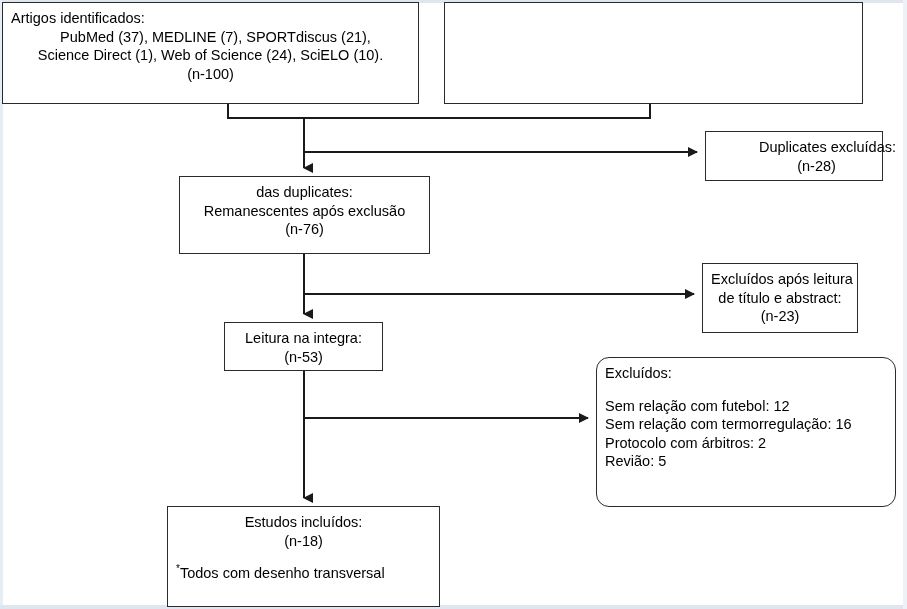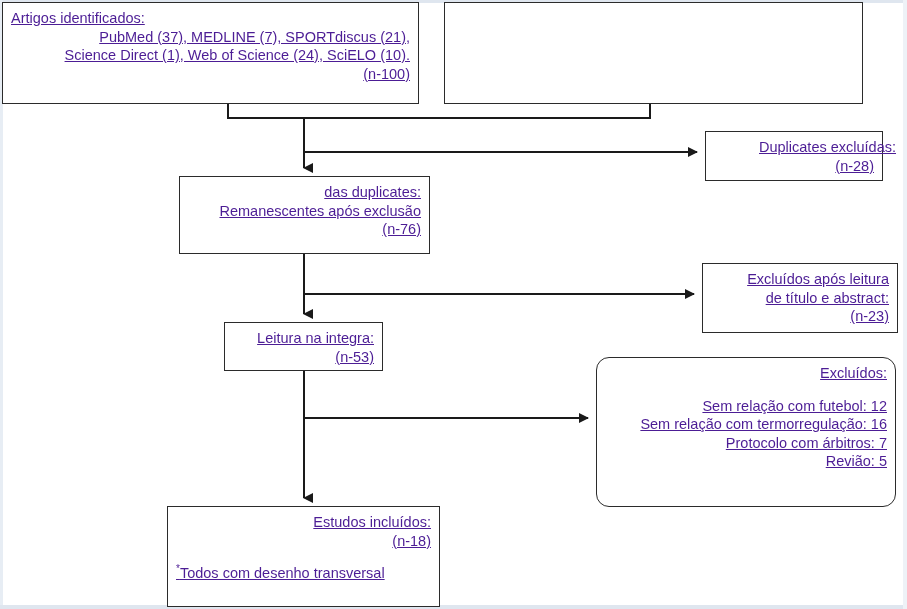--- a/index.html
+++ b/index.html
@@ -48,58 +48,56 @@
   .flow-svg {
     position: absolute;
     left: 0; top: 0;
   }
 
   .node {
     position: absolute;
     box-sizing: border-box;
     border: 1.6px solid #2b2b2b;
     background: #ffffff;
-    color: #4c1d95;
+    color: #000000;
     font-size: 14.5px;
     line-height: 1.28;
-    text-decoration: underline;
   }
   .node.center {
     text-align: center;
   }
   .node.left {
     text-align: left;
   }
   .node .pad {
     padding: 6px 8px;
   }
   .node .ln {
     display: block;
     white-space: nowrap;
-    text-align: right;
   }
   .node .ln.indent {
     padding-left: 10px;
   }
   .node .spacer {
     display: block;
     height: 14px;
   }
   .sup-star {
     font-size: 10px;
     vertical-align: super;
     line-height: 0;
   }
 
   
   #node-identified   { left: 2px;   top: 2px;   width: 417px; height: 102px; }
   #node-references   { left: 444px; top: 2px;   width: 419px; height: 102px; }
   #node-duplicates   { left: 705px; top: 131px; width: 178px; height: 50px; padding-left: 45px; }
   #node-remaining    { left: 179px; top: 176px; width: 251px; height: 78px; }
-  #node-title-abs    { left: 702px; top: 263px; width: 196px; height: 70px; }
+  #node-title-abs    { left: 702px; top: 263px; width: 156px; height: 70px; }
   #node-fulltext     { left: 224px; top: 322px; width: 159px; height: 49px; }
   #node-excluded-lst { left: 596px; top: 357px; width: 300px; height: 150px; border-radius: 13px; }
   #node-included     { left: 167px; top: 506px; width: 273px; height: 101px; }
 
   #node-identified .ln:first-child { text-align: left; }
 </style>
 </head>
 <body>
 
 <div id="page">
@@ -181,21 +179,21 @@
       <span class="ln">(n-53)</span>
     </div>
   </div>
 
   <div class="node left" id="node-excluded-lst">
     <div class="pad">
       <span class="ln">Excluídos:</span>
       <span class="spacer"></span>
       <span class="ln">Sem relação com futebol: 12</span>
       <span class="ln">Sem relação com termorregulação: 16</span>
-      <span class="ln">Protocolo com árbitros: 7</span>
+      <span class="ln">Protocolo com árbitros: 2</span>
       <span class="ln">Revião: 5</span>
     </div>
   </div>
 
   <div class="node center" id="node-included">
     <div class="pad">
       <span class="ln">Estudos incluídos:</span>
       <span class="ln">(n-18)</span>
       <span class="spacer"></span>
       <span class="ln" style="text-align:left;display:block;"><span class="sup-star">*</span><span>Todos com desenho transversal</span></span>

